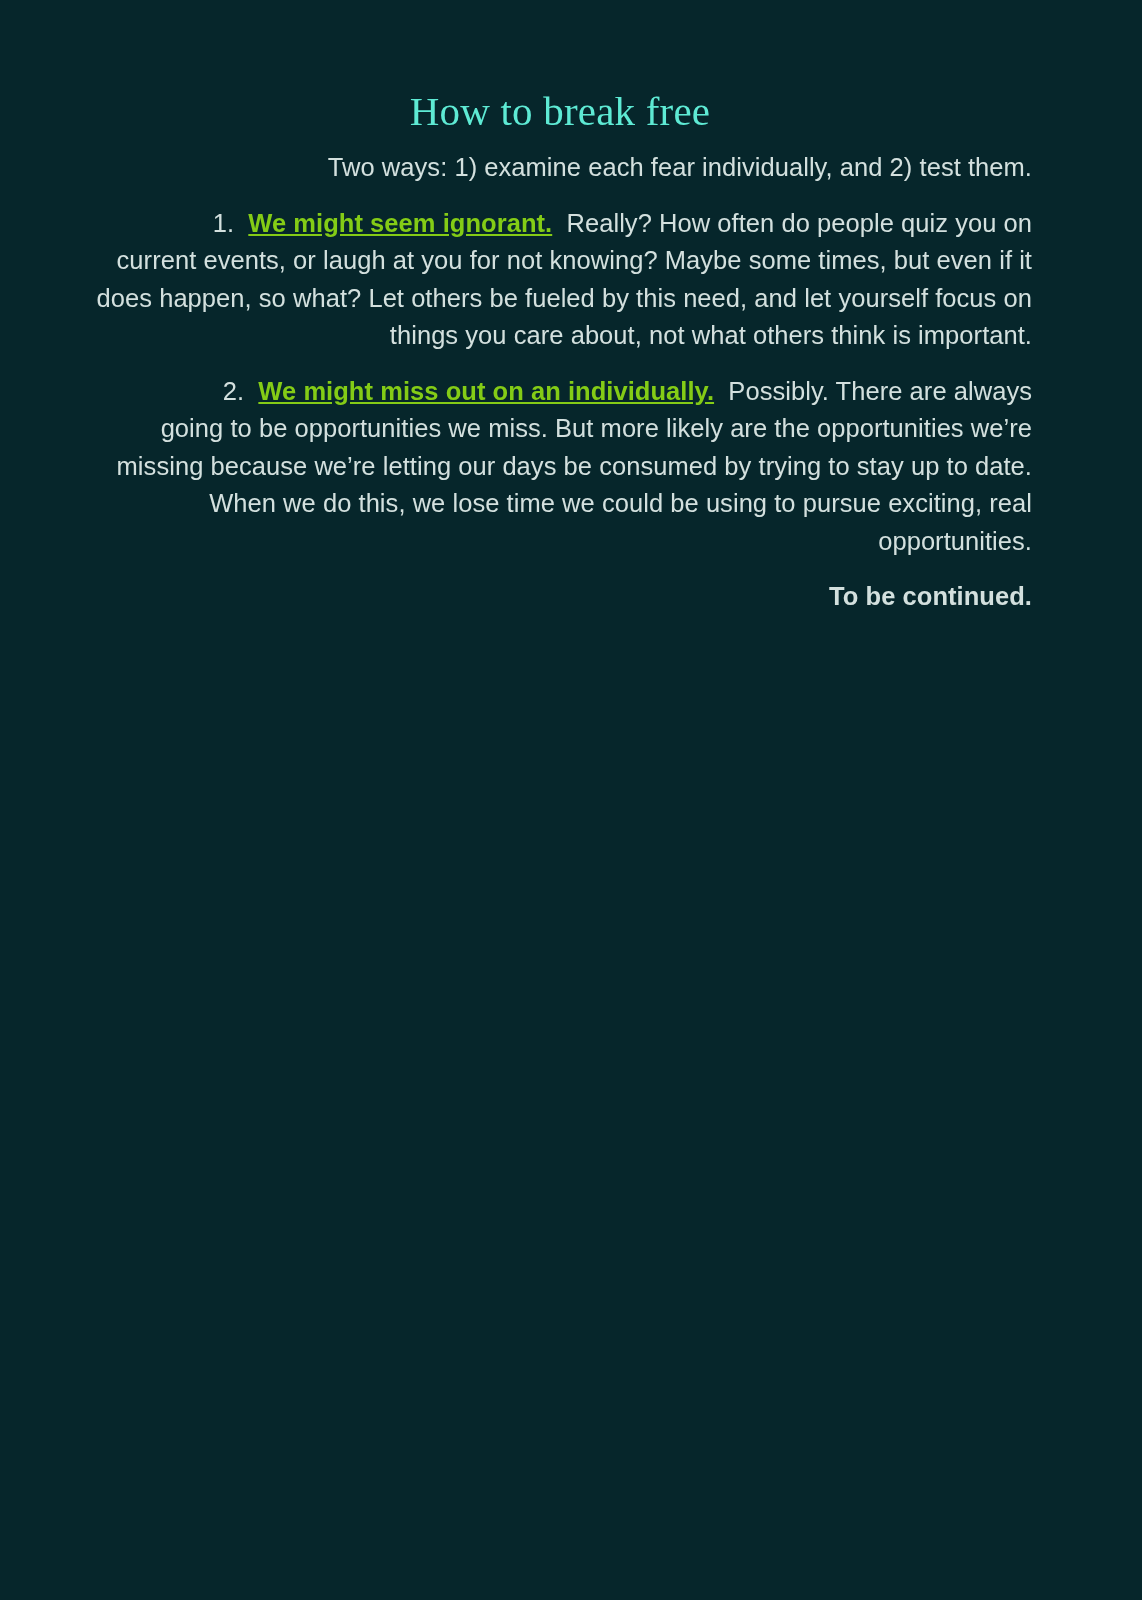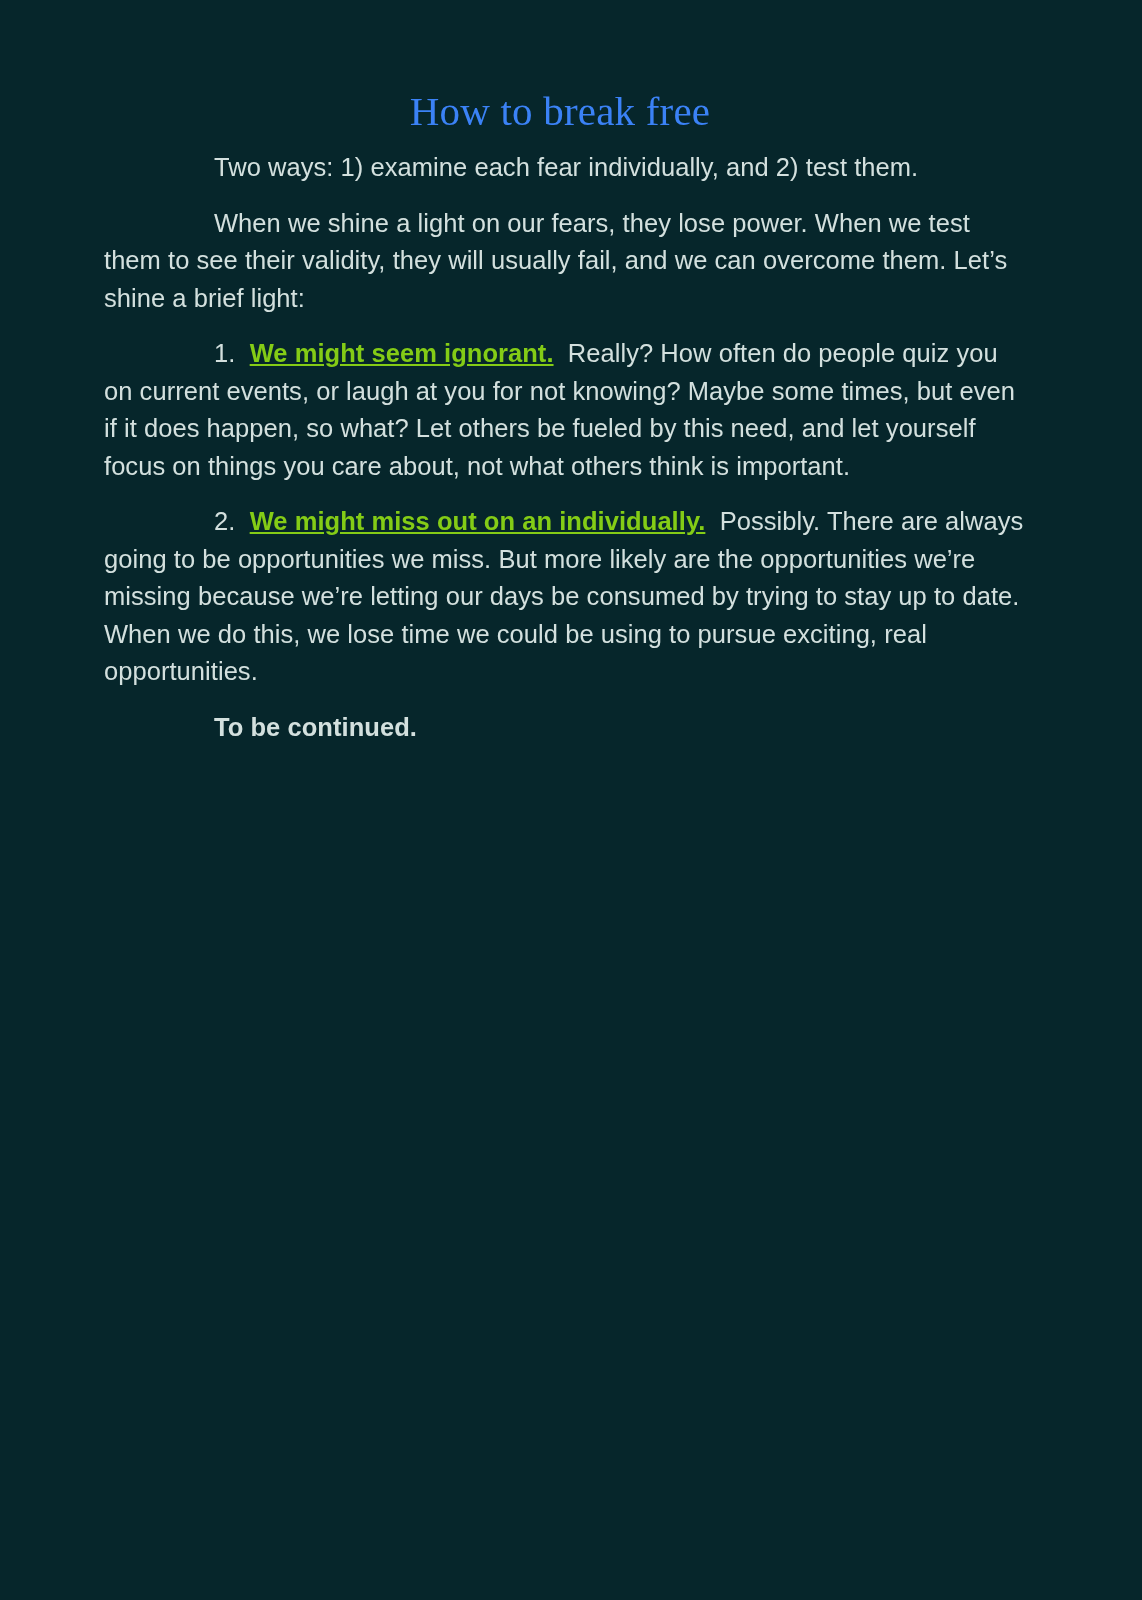--- a/index.html
+++ b/index.html
@@ -20,32 +20,32 @@
     height: 1600px;
     box-sizing: border-box;
     padding: 88px 110px 0 88px;
   }
   .doc-title {
     font-family: "Liberation Serif", serif;
     font-weight: 400;
     font-size: 41px;
     line-height: 1.15;
     text-align: center;
-    color: #3b82f6;
+    color: #5eead4;
     margin: 0 0 14px 0;
     letter-spacing: 0.2px;
   }
   .body-text {
     font-family: "Liberation Sans", sans-serif;
     font-size: 25.5px;
     line-height: 37.5px;
     color: #d3e0de;
-    margin: 0 0 18px 16px;
+    margin: 0 0 18px 1px;
     text-indent: 110px;
-    text-align: left;
+    text-align: right;
     max-width: 945px;
     letter-spacing: 0.05px;
   }
   .body-text:last-child {
     margin-bottom: 0;
     font-weight: bold;
   }
   .body-text b {
     font-weight: 700;
     color: #84cc16;
@@ -56,23 +56,20 @@
 <body style="background: rgb(6, 38, 43);">
 
 <div class="page">
 
   <h1 class="doc-title">How to break free</h1>
 
   <p class="body-text">
     <span>Two ways: 1) examine each fear individually, and 2) test them.</span>
   </p>
 
-  <p class="body-text">
-    <span>When we shine a light on our fears, they lose power. When we test them to see their validity, they will usually fail, and we can overcome them. Let’s shine a brief light:</span>
-  </p>
 
   <p class="body-text">
     <span>1.</span>
     <span>&nbsp;</span><b>We might seem ignorant.</b><span>&nbsp;</span>
     <span>Really? How often do people quiz you on current events, or laugh at you for not knowing? Maybe some times, but even if it does happen, so what? Let others be fueled by this need, and let yourself focus on things you care about, not what others think is important.</span>
   </p>
 
   <p class="body-text">
     <span>2.</span>
     <span>&nbsp;</span><b>We might miss out on an individually.</b><span>&nbsp;</span>

